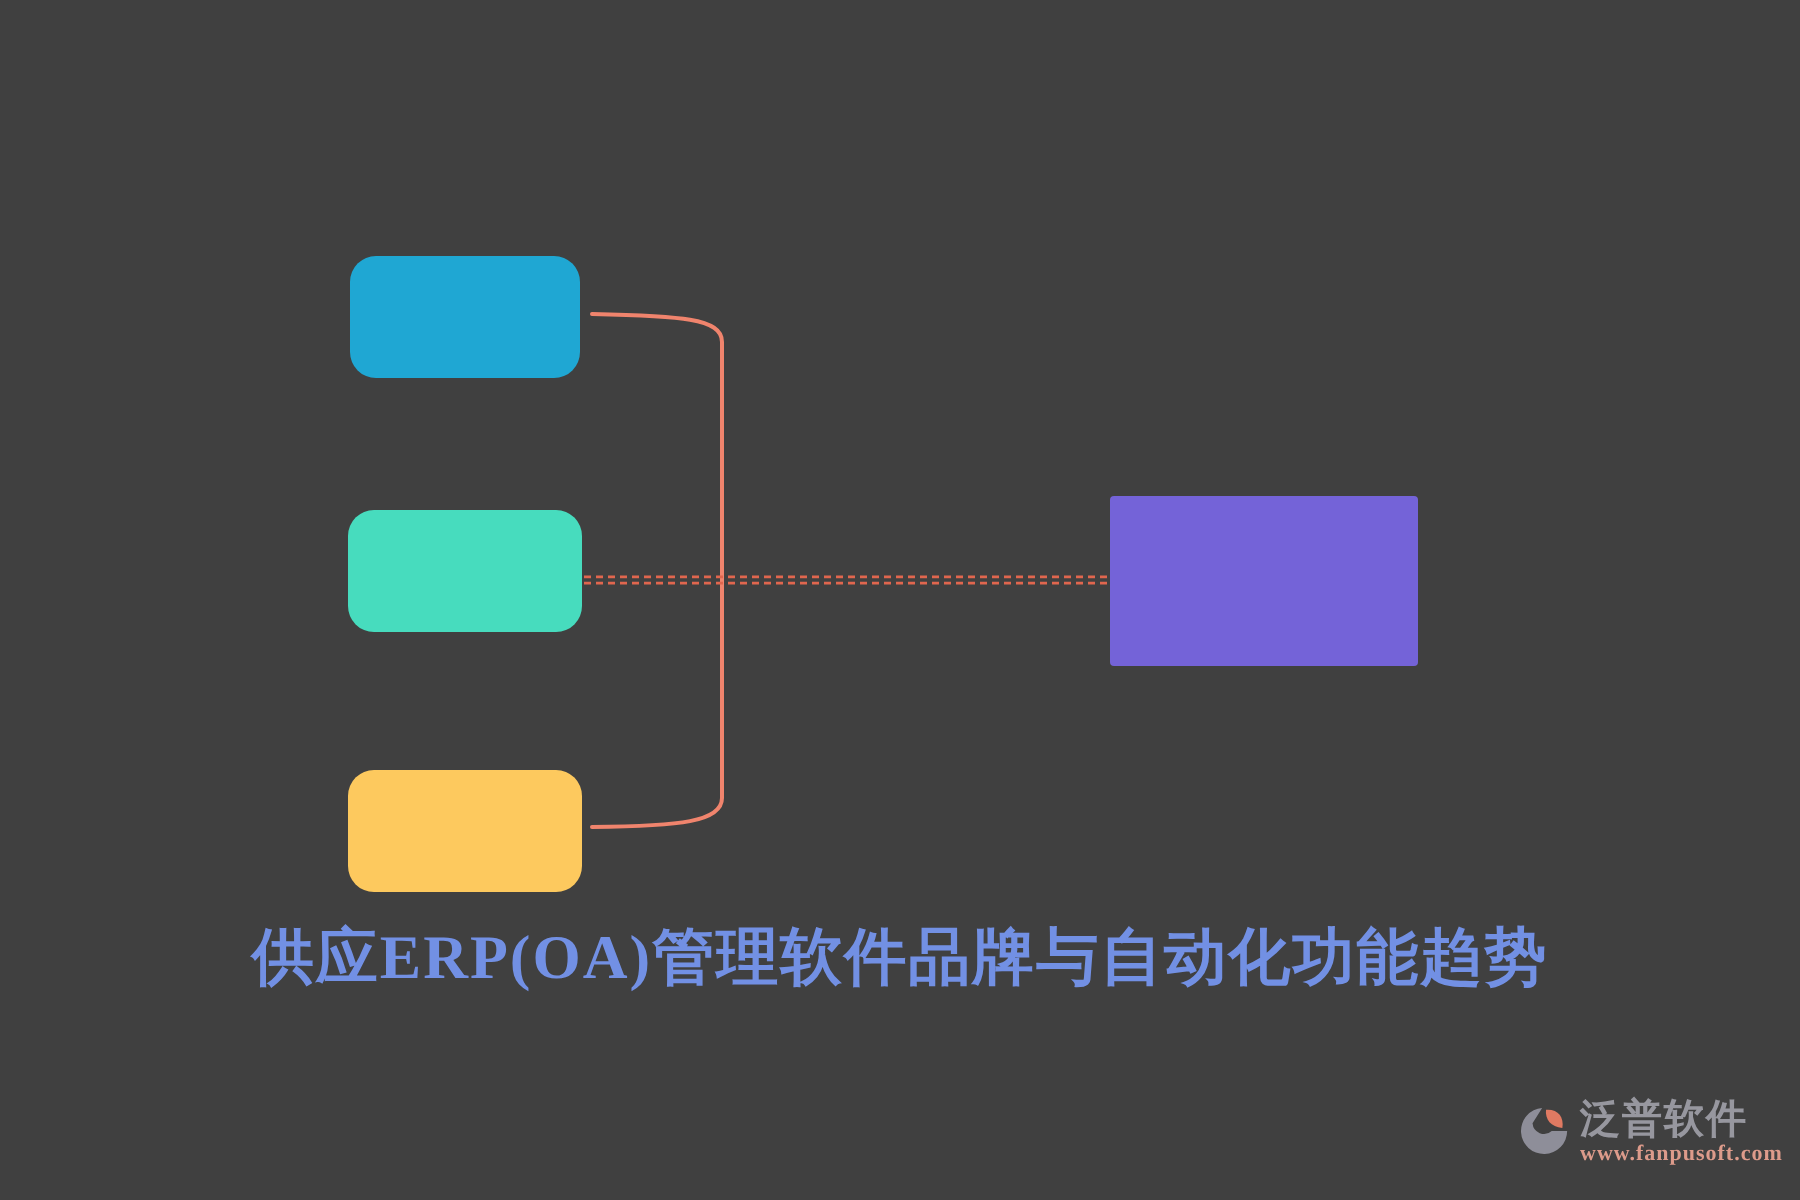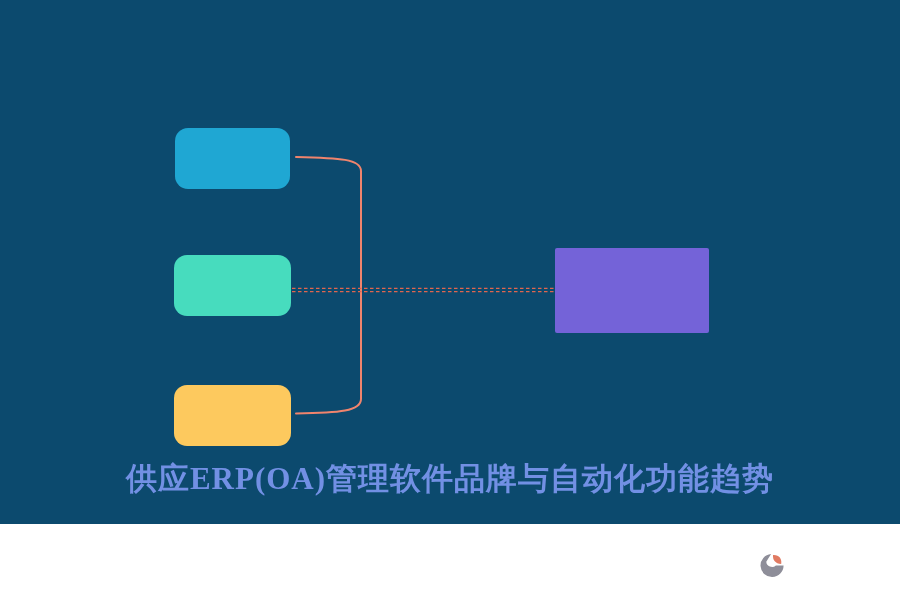--- a/index.html
+++ b/index.html
@@ -4,22 +4,22 @@
 <style>
   html,body{margin:0;padding:0;}
   body{
     width:900px;height:600px;
     background:#ffffff;
     font-family:"Liberation Sans","DejaVu Sans",sans-serif;
     overflow:hidden;
   }
   .canvas{
     position:relative;
-    width:900px;height:524px;
-    background:#0c4a6e;
+    width:900px;height:600px;
+    background:#404040;
   }
   .connector-layer{
     position:absolute;left:0;top:0;width:900px;height:600px;
     pointer-events:none;
   }
   .node{
     position:absolute;
     border-radius:13px;
   }
   .node-blue  {left:175px;top:128px;width:115px;height:61px;}
@@ -87,15 +87,19 @@
   <div class="node node-yellow" style="background-color: rgb(253, 201, 94);"></div>
   <div class="node node-purple" style="background-color: rgb(116, 99, 216);"></div>
 
   <div class="diagram-title" style="color: rgb(114, 144, 228);">供应ERP(OA)管理软件品牌与自动化功能趋势</div>
 
   <div class="watermark">
     <svg class="watermark-icon" width="30" height="25" viewBox="0 0 30 26">
       <path d="M13 1 A12 12 0 1 0 26 13 L18 13 A6 6 0 0 1 8 9 Z" fill="#8e8e99"></path>
       <path d="M15 2 C21 1.5 24.5 5.5 23.5 11.5 C17.5 11 14.5 7 15 2 Z" fill="#e07a62"></path>
     </svg>
+    <div class="watermark-text">
+      <span class="brand-name" style="color: rgb(151, 151, 159);">泛普软件</span>
+      <span class="brand-url" style="color: rgb(221, 155, 139);">www.fanpusoft.com</span>
+    </div>
   </div>
 
 </div>
 
 </body></html>

